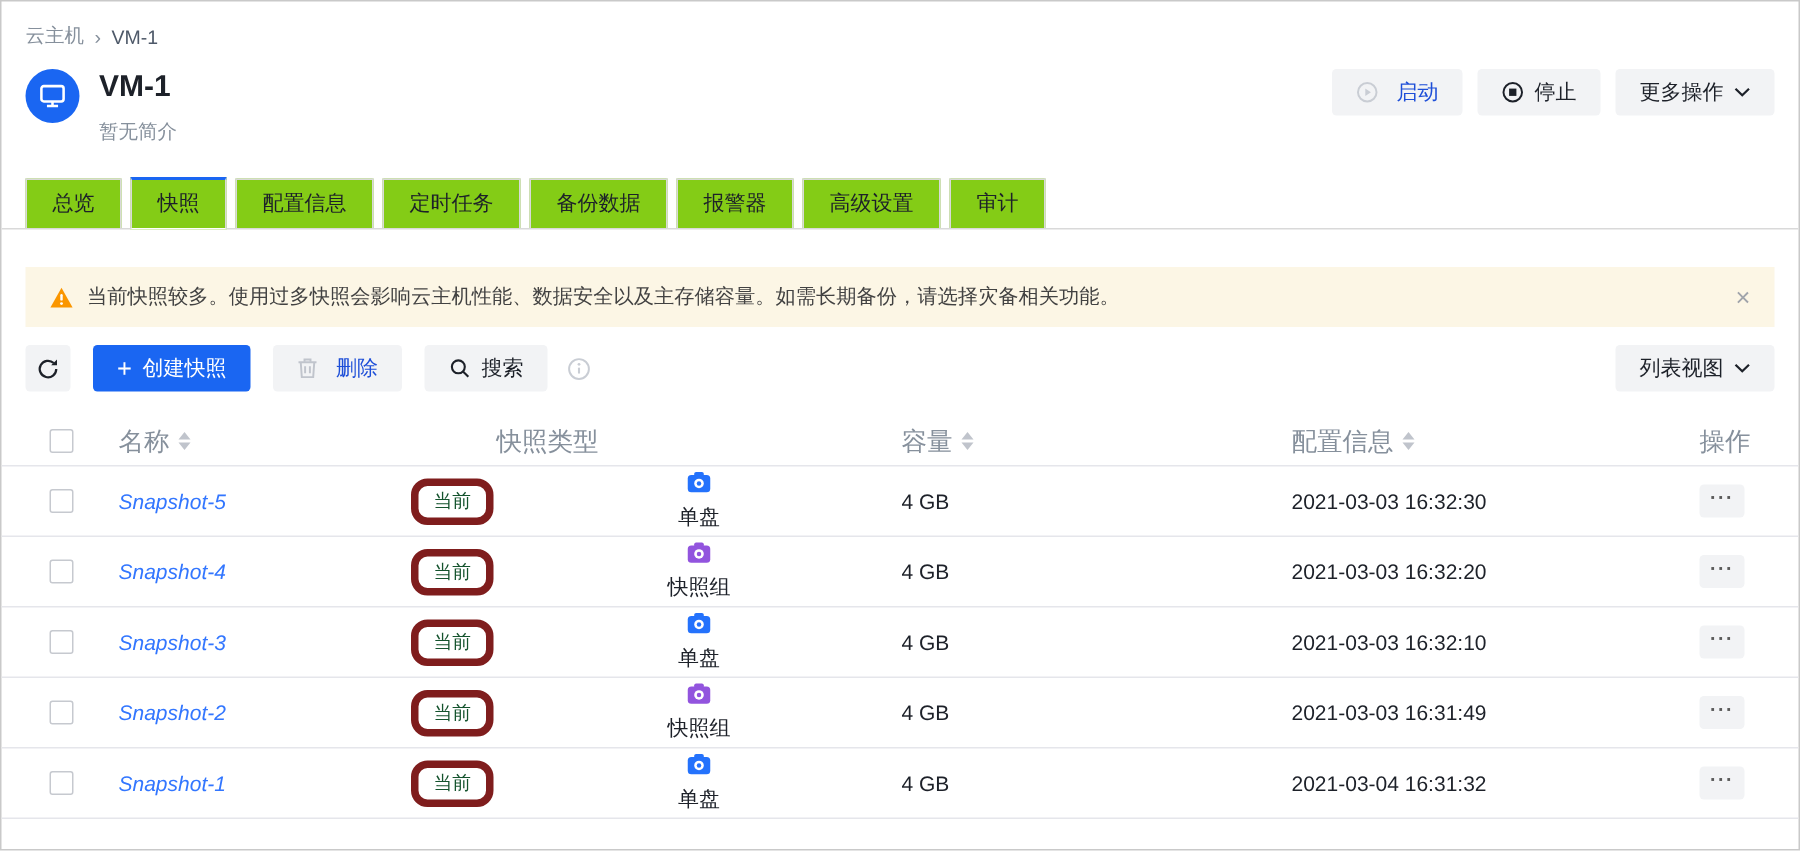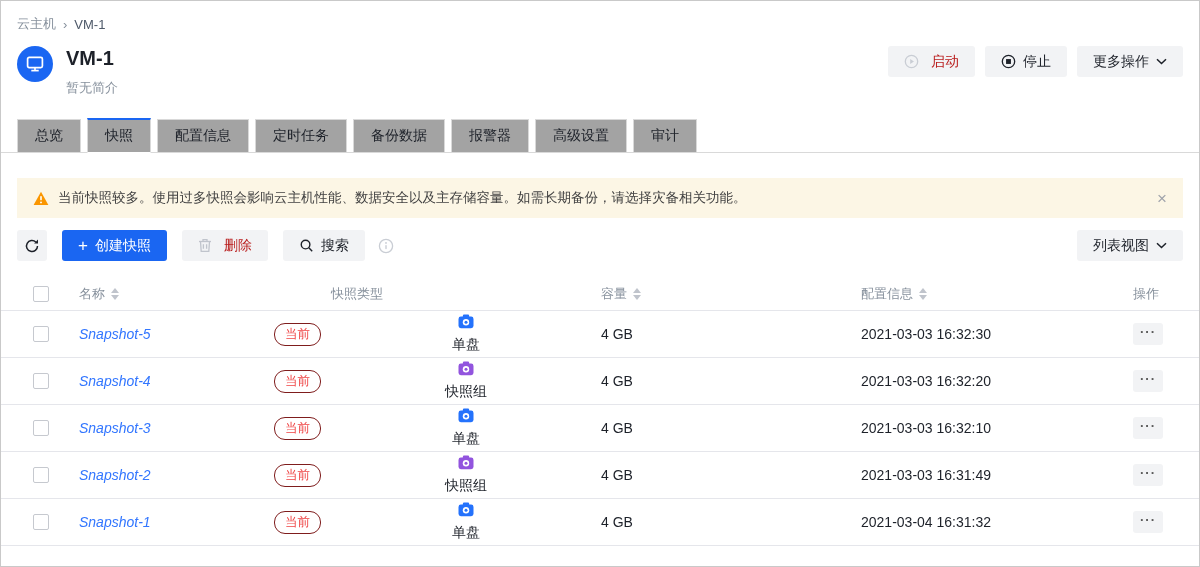--- a/index.html
+++ b/index.html
@@ -14,50 +14,50 @@
   
   .title-row { display:flex; align-items:flex-start; padding:13px 16px 0; }
   .vm-avatar { width:36px; height:36px; border-radius:50%; background:#1a66f2; display:flex; align-items:center; justify-content:center; flex:0 0 auto; }
   .title-block { margin-left:13px; }
   .page-title { font-size:20px; font-weight:bold; color:#1d2129; line-height:24px; }
   .page-subtitle { font-size:13px; color:#86909c; margin-top:9px; }
   .header-actions { margin-left:auto; display:flex; gap:10px; }
   .btn { display:inline-flex; align-items:center; justify-content:center; gap:7px; height:31px;
          padding:0 16px; background:#f2f3f5; border:none; border-radius:3px; font-size:14px;
          color:#1d2129; cursor:pointer; font-family:inherit; }
-  .btn.disabled { color:#b91c1c; cursor:default;gap:12px; }
+  .btn.disabled { color:#1d4ed8; cursor:default;gap:12px; }
   .btn.primary { background:#1a66f2; color:#fff; }
   
   .tabs { display:flex; gap:6px; padding:0 16px; margin-top:21px; border-bottom:1px solid #d9d9d9; align-items:flex-end; }
   .tab { height:33px; padding:0 17px; display:flex; align-items:center; font-size:14px; color:#1d2129;
-         background:#a3a3a3; border:1px solid #d9d9d9; border-bottom:none; cursor:pointer; }
+         background:#84cc16; border:1px solid #d9d9d9; border-bottom:none; cursor:pointer; }
   .tab.active { border-top:2px solid #1a66f2; margin-bottom:-1px; border-bottom:1px solid #fff; height:35px; }
   
   .banner { margin:25px 16px 0; height:40px; background:#fcf6e5; display:flex; align-items:center;
             padding:0 16px; font-size:13.5px; color:#424242; }
   .banner .warn-icon { margin-right:9px; display:flex; }
   .banner .banner-close { margin-left:auto; color:#a0a4ab; font-size:17px; cursor:pointer; line-height:1; }
   
   .toolbar { margin:12px 16px 0; display:flex; align-items:center; gap:15px; }
   .icon-btn { width:30px; height:31px; background:#f2f3f5; border:none; border-radius:3px;
               display:flex; align-items:center; justify-content:center; color:#1d2129; cursor:pointer; }
   .info-icon { color:#c9cdd4; display:flex; margin-left:-2px; }
   .toolbar-right { margin-left:auto; }
   
   .tbl { margin-top:17px; }
   .tr { display:grid; grid-template-columns:62px 195px 57px 270px 260px 258px 1fr;
         align-items:center; padding-left:16px; border-bottom:1px solid #e5e6eb; }
-  .tr.head { height:33px; font-size:13px; color:#86909c; border-bottom:1px solid #e5e6eb; }
+  .tr.head { height:33px; font-size:17px; color:#86909c; border-bottom:1px solid #e5e6eb; }
   .tr.row { height:47px; font-size:14px; }
   .cell { display:flex; align-items:center; }
   .checkbox { width:16px; height:16px; border:1px solid #c6c9cf; border-radius:2px; background:#fff;
               margin-left:16px; cursor:pointer; display:inline-block; }
   .link { color:#3276ff; cursor:pointer; text-decoration:none;font-style:italic; }
-  .badge { display:inline-block; border:1px solid #7f1d1d; border-radius:11px; padding:2px 10px;
-           font-size:12.5px; color:#ef4444; background:#fff; }
+  .badge { display:inline-block; border:5px solid #7f1d1d; border-radius:11px; padding:2px 10px;
+           font-size:12.5px; color:#14532d; background:#fff; }
   .type-cell { gap:7px;flex-direction:column; }
   .cap-cell, .time-cell { color:#1d2129; }
   .ops-cell { padding-left:14px; }
   .more-btn { width:30px; height:22px; background:#f2f3f5; border:none; border-radius:3px; color:#595959;
               font-size:13px; font-weight:bold; letter-spacing:1px; display:flex; align-items:center;
               justify-content:center; cursor:pointer; line-height:1; padding-bottom:6px; }
   .sort { display:inline-flex; flex-direction:column; gap:2px; margin-left:6px; }
   .sort b { width:0; height:0; border-left:4px solid transparent; border-right:4px solid transparent; display:block; }
   .sort .up { border-bottom:5px solid #c0c4cc; }
   .sort .down { border-top:5px solid #c0c4cc; }

